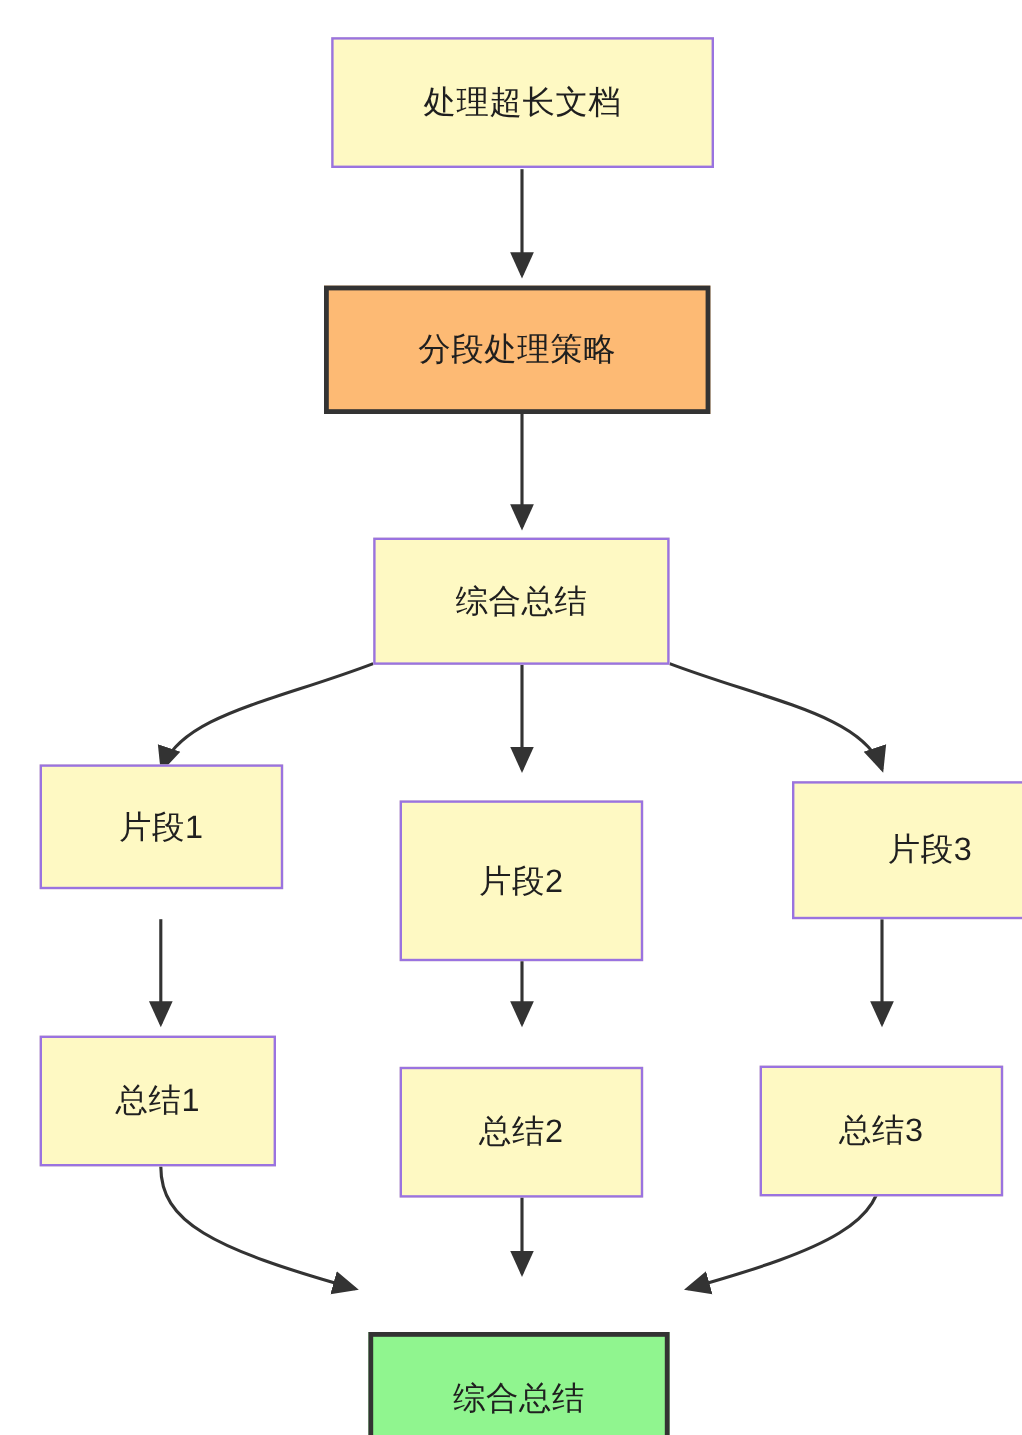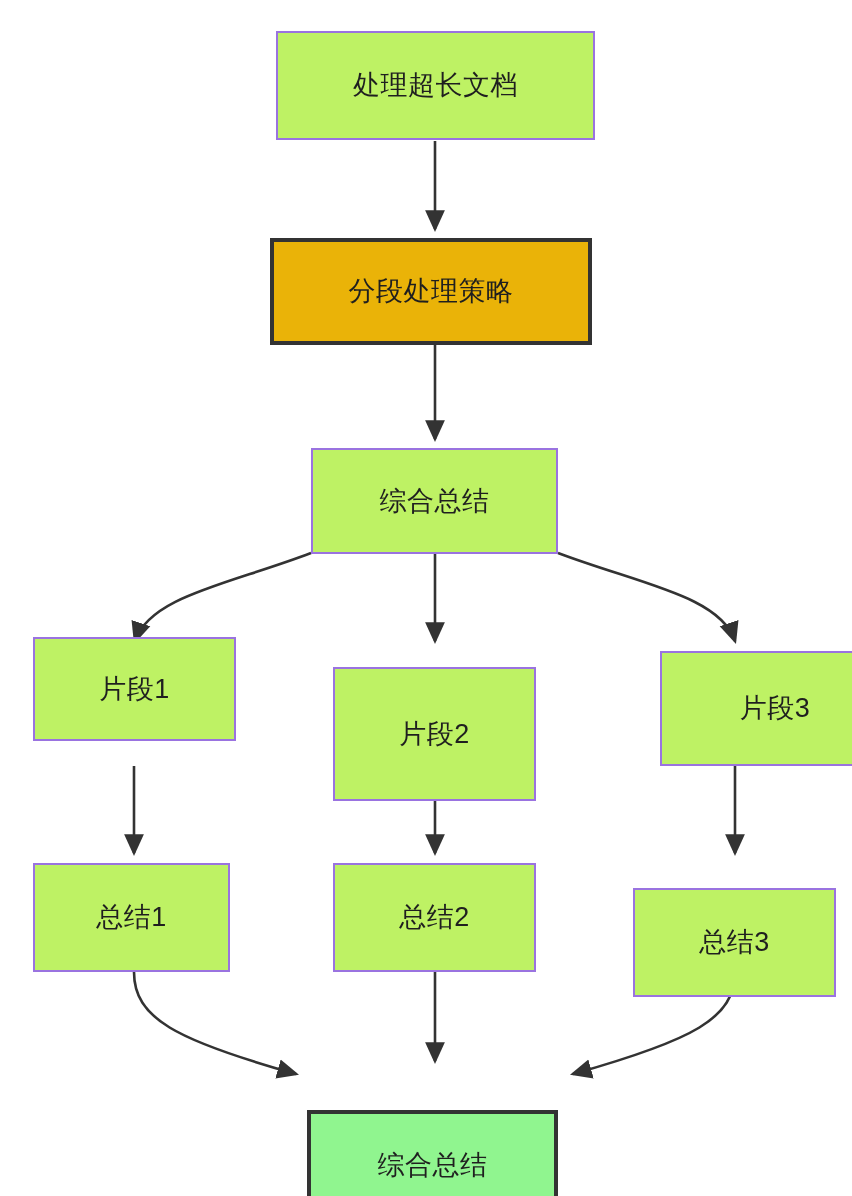--- a/index.html
+++ b/index.html
@@ -32,26 +32,26 @@
     display: flex;
     align-items: center;
     justify-content: center;
     text-align: center;
     color: #1f1f1f;
     line-height: 1.2;
     letter-spacing: 0.5px;
     z-index: 2;
   }
   .node-default {
-    background: #bef264;
+    background: #fef9c3;
     border: 2px solid #9a73e0;
     font-size: 27px;
   }
   .node-strategy {
-    background: #eab308;
+    background: #fdba74;
     border: 4px solid #333333;
     font-size: 27px;
   }
   .node-final {
     background: #90f58f;
     border: 4px solid #333333;
     font-size: 27px;
     margin-top: 40px;
   }
   .node-small {
@@ -100,19 +100,19 @@
   <div class="node node-default" style="left:311px; top:448px; width:247px; height:106px;">综合总结</div>
 
   <div class="node node-default node-small" style="left:33px; top:637px; width:203px; height:104px;">片段1</div>
 
   <div class="node node-default node-small" style="left:333px; top:651px; width:203px; height:134px;margin-top:16px;">片段2</div>
 
   <div class="node node-default node-small" style="left:660px; top:651px; width:230px; height:115px;">片段3</div>
 
   <div class="node node-default node-small" style="left:33px; top:863px; width:197px; height:109px;">总结1</div>
 
-  <div class="node node-default node-small" style="left:333px; top:863px; width:203px; height:109px;">总结2</div>
+  <div class="node node-default node-small" style="left:333px; top:889px; width:203px; height:109px;">总结2</div>
 
   <div class="node node-default node-small" style="left:633px; top:888px; width:203px; height:109px;">总结3</div>
 
   <div class="node node-final" style="left:307px; top:1070px; width:251px; height:110px;">综合总结</div>
 
 </div>
 
 </body></html>

